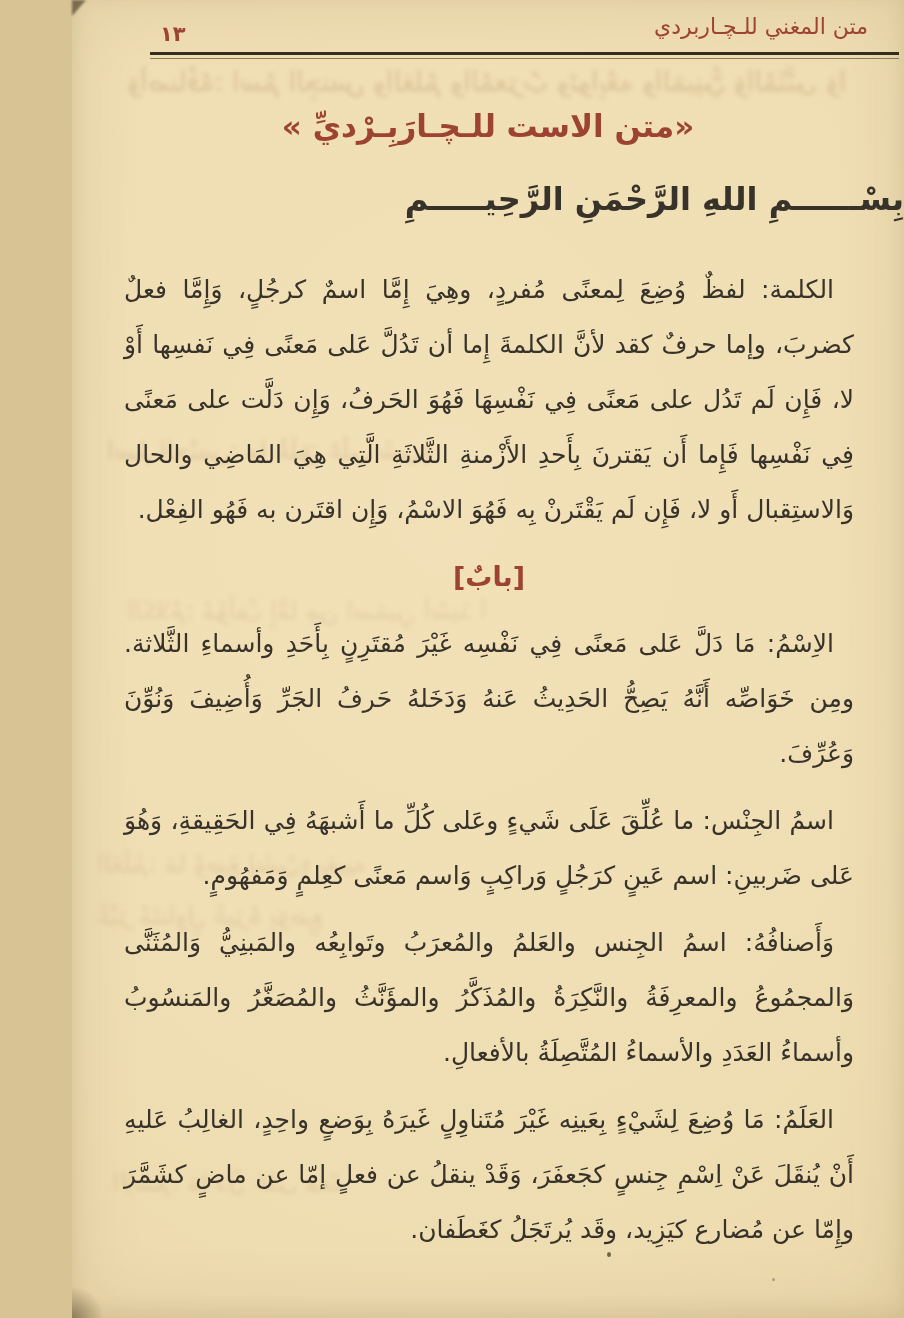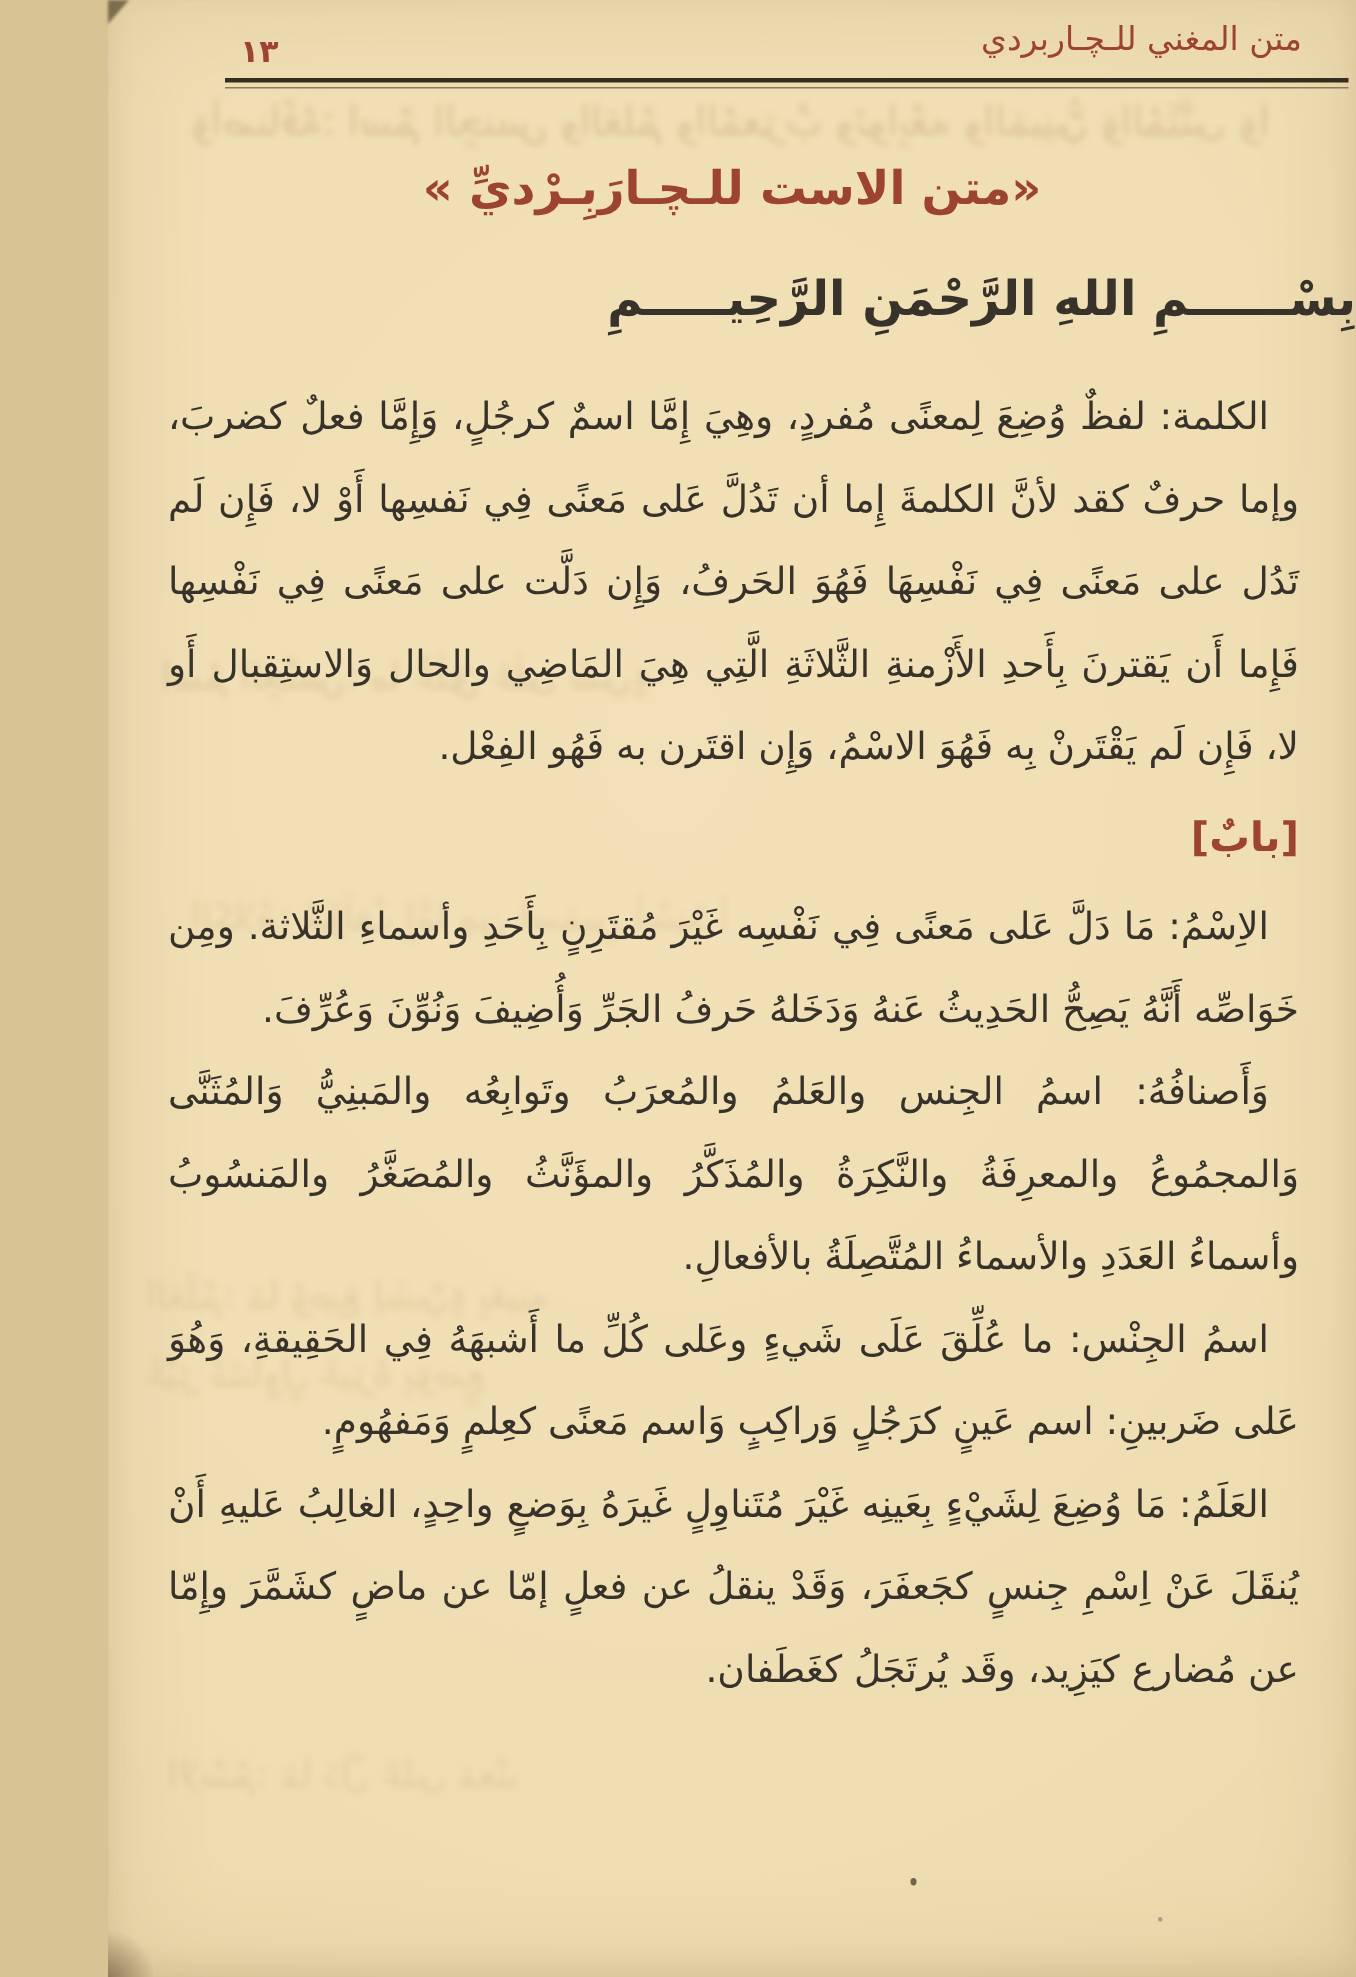--- a/index.html
+++ b/index.html
@@ -58,23 +58,23 @@
   .basmala{
     position:absolute;top:180px;left:0;right:0;
     color:var(--ink);
     font-size:32px;font-weight:bold;letter-spacing:0;
   }
   
   .body-text{
     position:absolute;top:250px;left:40px;right:38px;bottom:60px;
     font-size:25px;line-height:55px;text-align:justify;text-justify:inter-word;
   }
-  .para{margin:0;text-indent:20px;}
+  .para{margin:12px;text-indent:20px;}
   .bab{
-    margin:6px 0 4px;text-indent:0;
+    margin:6px 0 4px;text-align:center;text-indent:0;
     color:var(--accent);font-size:27px;font-weight:bold;line-height:55px;
   }
 </style>
 </head>
 <body>
 
 <div class="page">
 
   <div class="ghost g1">وَأَصنافُهُ: اسمُ الجِنس والعَلمُ والمُعرَبُ وتَوابِعُه والمَبنِيُّ وَالمُثَنَّى وَالمجمُوعُ والمعرِفَةُ والنَّكِرَةُ والمُذَكَّرُ والمؤَنَّثُ والمُصَغَّرُ والمَنسُوبُ وأسماءُ العَدَدِ والأسماءُ المُتَّصِلَةُ بالأفعالِ.</div>
   <div class="ghost g2">اسمُ الجِنْس: ما عُلِّقَ عَلَى شَيءٍ وعَلى كُلِّ ما أَشبهَهُ فِي الحَقِيقةِ، وَهُوَ عَلى ضَربينِ: اسم عَينٍ كرَجُلٍ وَراكِبٍ وَاسم مَعنًى كعِلمٍ وَمَفهُومٍ.</div>
@@ -95,18 +95,18 @@
   </header>
 
   <h1 class="main-title">«متن الاست للـچـارَبِـرْديِّ »</h1>
 
   <div class="basmala">بِسْــــــمِ اللهِ الرَّحْمَنِ الرَّحِيـــــمِ</div>
 
   <main class="body-text">
     <p class="para">الكلمة: لفظٌ وُضِعَ لِمعنًى مُفردٍ، وهِيَ إِمَّا اسمٌ كرجُلٍ، وَإِمَّا فعلٌ كضربَ، وإما حرفٌ كقد لأنَّ الكلمةَ إِما أن تَدُلَّ عَلى مَعنًى فِي نَفسِها أَوْ لا، فَإِن لَم تَدُل على مَعنًى فِي نَفْسِهَا فَهُوَ الحَرفُ، وَإِن دَلَّت على مَعنًى فِي نَفْسِها فَإِما أَن يَقترنَ بِأَحدِ الأَزْمنةِ الثَّلاثَةِ الَّتِي هِيَ المَاضِي والحال وَالاستِقبال أَو لا، فَإِن لَم يَقْتَرنْ بِه فَهُوَ الاسْمُ، وَإِن اقتَرن به فَهُو الفِعْل.</p>
     <h2 class="bab">[بابٌ]</h2>
     <p class="para">الاِسْمُ: مَا دَلَّ عَلى مَعنًى فِي نَفْسِه غَيْرَ مُقتَرِنٍ بِأَحَدِ وأسماءِ الثَّلاثة. ومِن خَوَاصِّه أَنَّهُ يَصِحُّ الحَدِيثُ عَنهُ وَدَخَلهُ حَرفُ الجَرِّ وَأُضِيفَ وَنُوِّنَ وَعُرِّفَ.</p>
+    <p class="para">اسمُ الجِنْس: ما عُلِّقَ عَلَى شَيءٍ وعَلى كُلِّ ما أَشبهَهُ فِي الحَقِيقةِ، وَهُوَ عَلى ضَربينِ: اسم عَينٍ كرَجُلٍ وَراكِبٍ وَاسم مَعنًى كعِلمٍ وَمَفهُومٍ.</p>
     <p class="para">وَأَصنافُهُ: اسمُ الجِنس والعَلمُ والمُعرَبُ وتَوابِعُه والمَبنِيُّ وَالمُثَنَّى وَالمجمُوعُ والمعرِفَةُ والنَّكِرَةُ والمُذَكَّرُ والمؤَنَّثُ والمُصَغَّرُ والمَنسُوبُ وأسماءُ العَدَدِ والأسماءُ المُتَّصِلَةُ بالأفعالِ.</p>
-    <p class="para">اسمُ الجِنْس: ما عُلِّقَ عَلَى شَيءٍ وعَلى كُلِّ ما أَشبهَهُ فِي الحَقِيقةِ، وَهُوَ عَلى ضَربينِ: اسم عَينٍ كرَجُلٍ وَراكِبٍ وَاسم مَعنًى كعِلمٍ وَمَفهُومٍ.</p>
     <p class="para">العَلَمُ: مَا وُضِعَ لِشَيْءٍ بِعَينِه غَيْرَ مُتَناوِلٍ غَيرَهُ بِوَضعٍ واحِدٍ، الغالِبُ عَليهِ أَنْ يُنقَلَ عَنْ اِسْمِ جِنسٍ كجَعفَرَ، وَقَدْ ينقلُ عن فعلٍ إمّا عن ماضٍ كشَمَّرَ وإِمّا عن مُضارع كيَزِيد، وقَد يُرتَجَلُ كغَطَفان.</p>
   </main>
 
 </div>
 
 </body></html>

